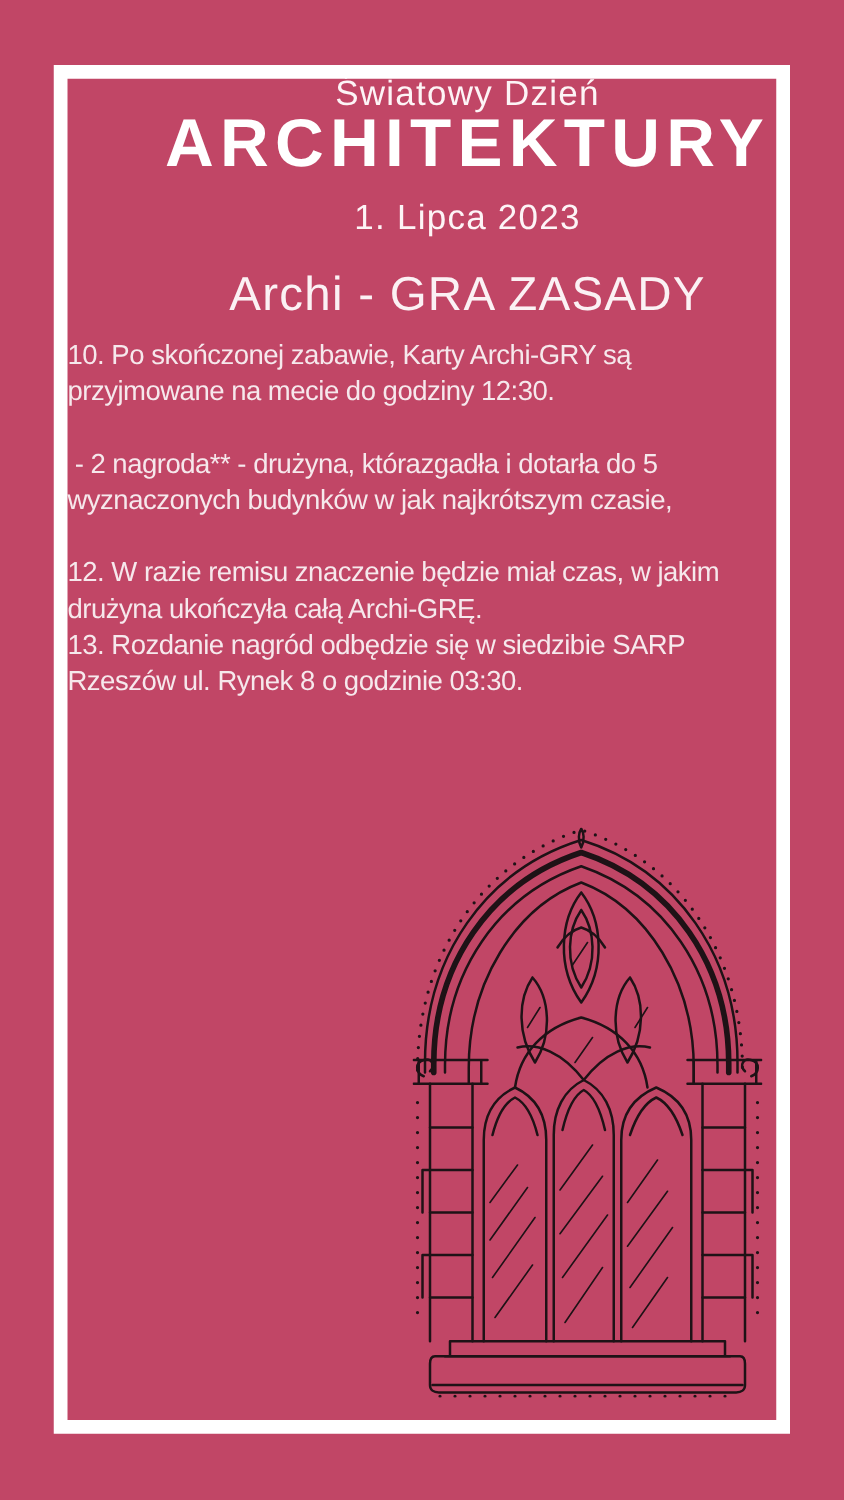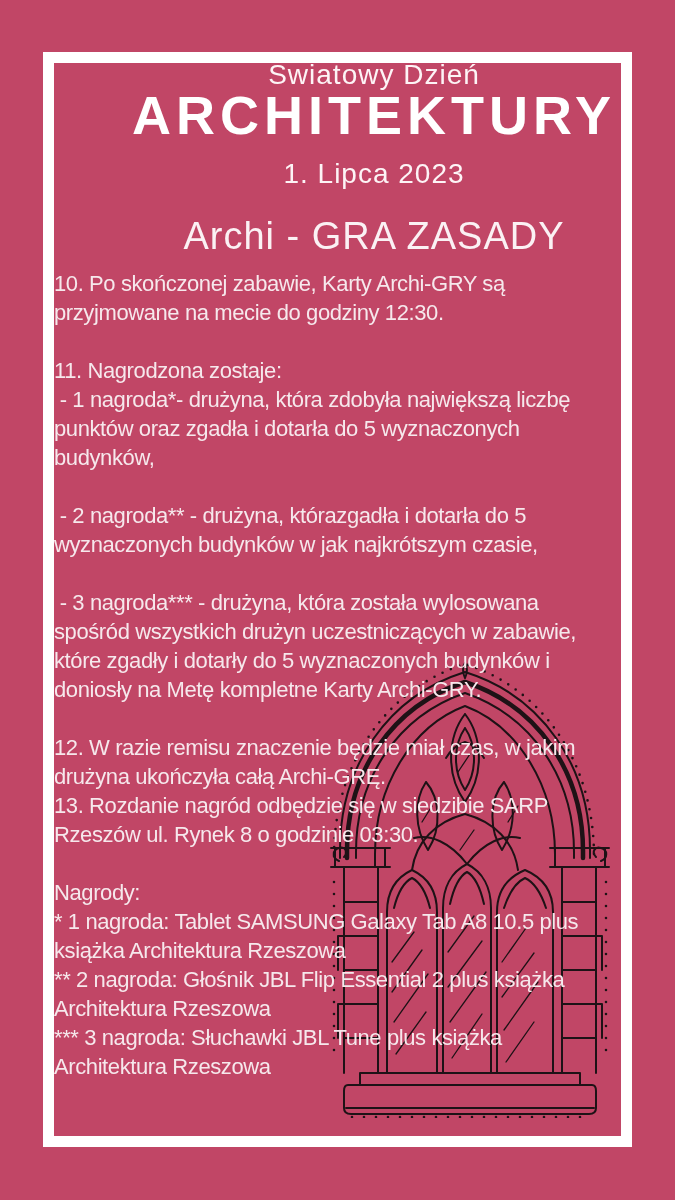--- a/index.html
+++ b/index.html
@@ -169,26 +169,19 @@
 
   <div class="content">
     <div class="kicker">Światowy Dzień</div>
     <h1 class="title">ARCHITEKTURY</h1>
     <div class="date">1. Lipca 2023</div>
 
     <h2 class="section-title">Archi - GRA ZASADY</h2>
 
     <div class="rules">
       <p>10. Po skończonej zabawie, Karty Archi-GRY są przyjmowane na mecie do godziny 12:30.</p>
-      <p>11. Nagrodzona zostaje:
-&nbsp;- 1 nagroda*- drużyna, która zdobyła największą liczbę punktów oraz zgadła i dotarła do 5 wyznaczonych budynków,</p>
       <p>&nbsp;- 2 nagroda** - drużyna, którazgadła i dotarła do 5 wyznaczonych budynków w jak najkrótszym czasie,</p>
-      <p>&nbsp;- 3 nagroda*** - drużyna, która została wylosowana spośród wszystkich drużyn uczestniczących w zabawie, które zgadły i dotarły do 5 wyznaczonych budynków i doniosły na Metę kompletne Karty Archi-GRY.</p>
       <p>12. W razie remisu znaczenie będzie miał czas, w jakim drużyna ukończyła całą Archi-GRĘ.
 13. Rozdanie nagród odbędzie się w siedzibie SARP Rzeszów ul. Rynek 8 o godzinie 03:30.</p>
-      <p>Nagrody:
-* 1 nagroda: Tablet SAMSUNG Galaxy Tab A8 10.5 plus książka Architektura Rzeszowa
-** 2 nagroda: Głośnik JBL Flip Essential 2 plus książka Architektura Rzeszowa
-*** 3 nagroda: Słuchawki JBL Tune plus książka Architektura Rzeszowa</p>
     </div>
   </div>
 
 </div>
 
 </body></html>

